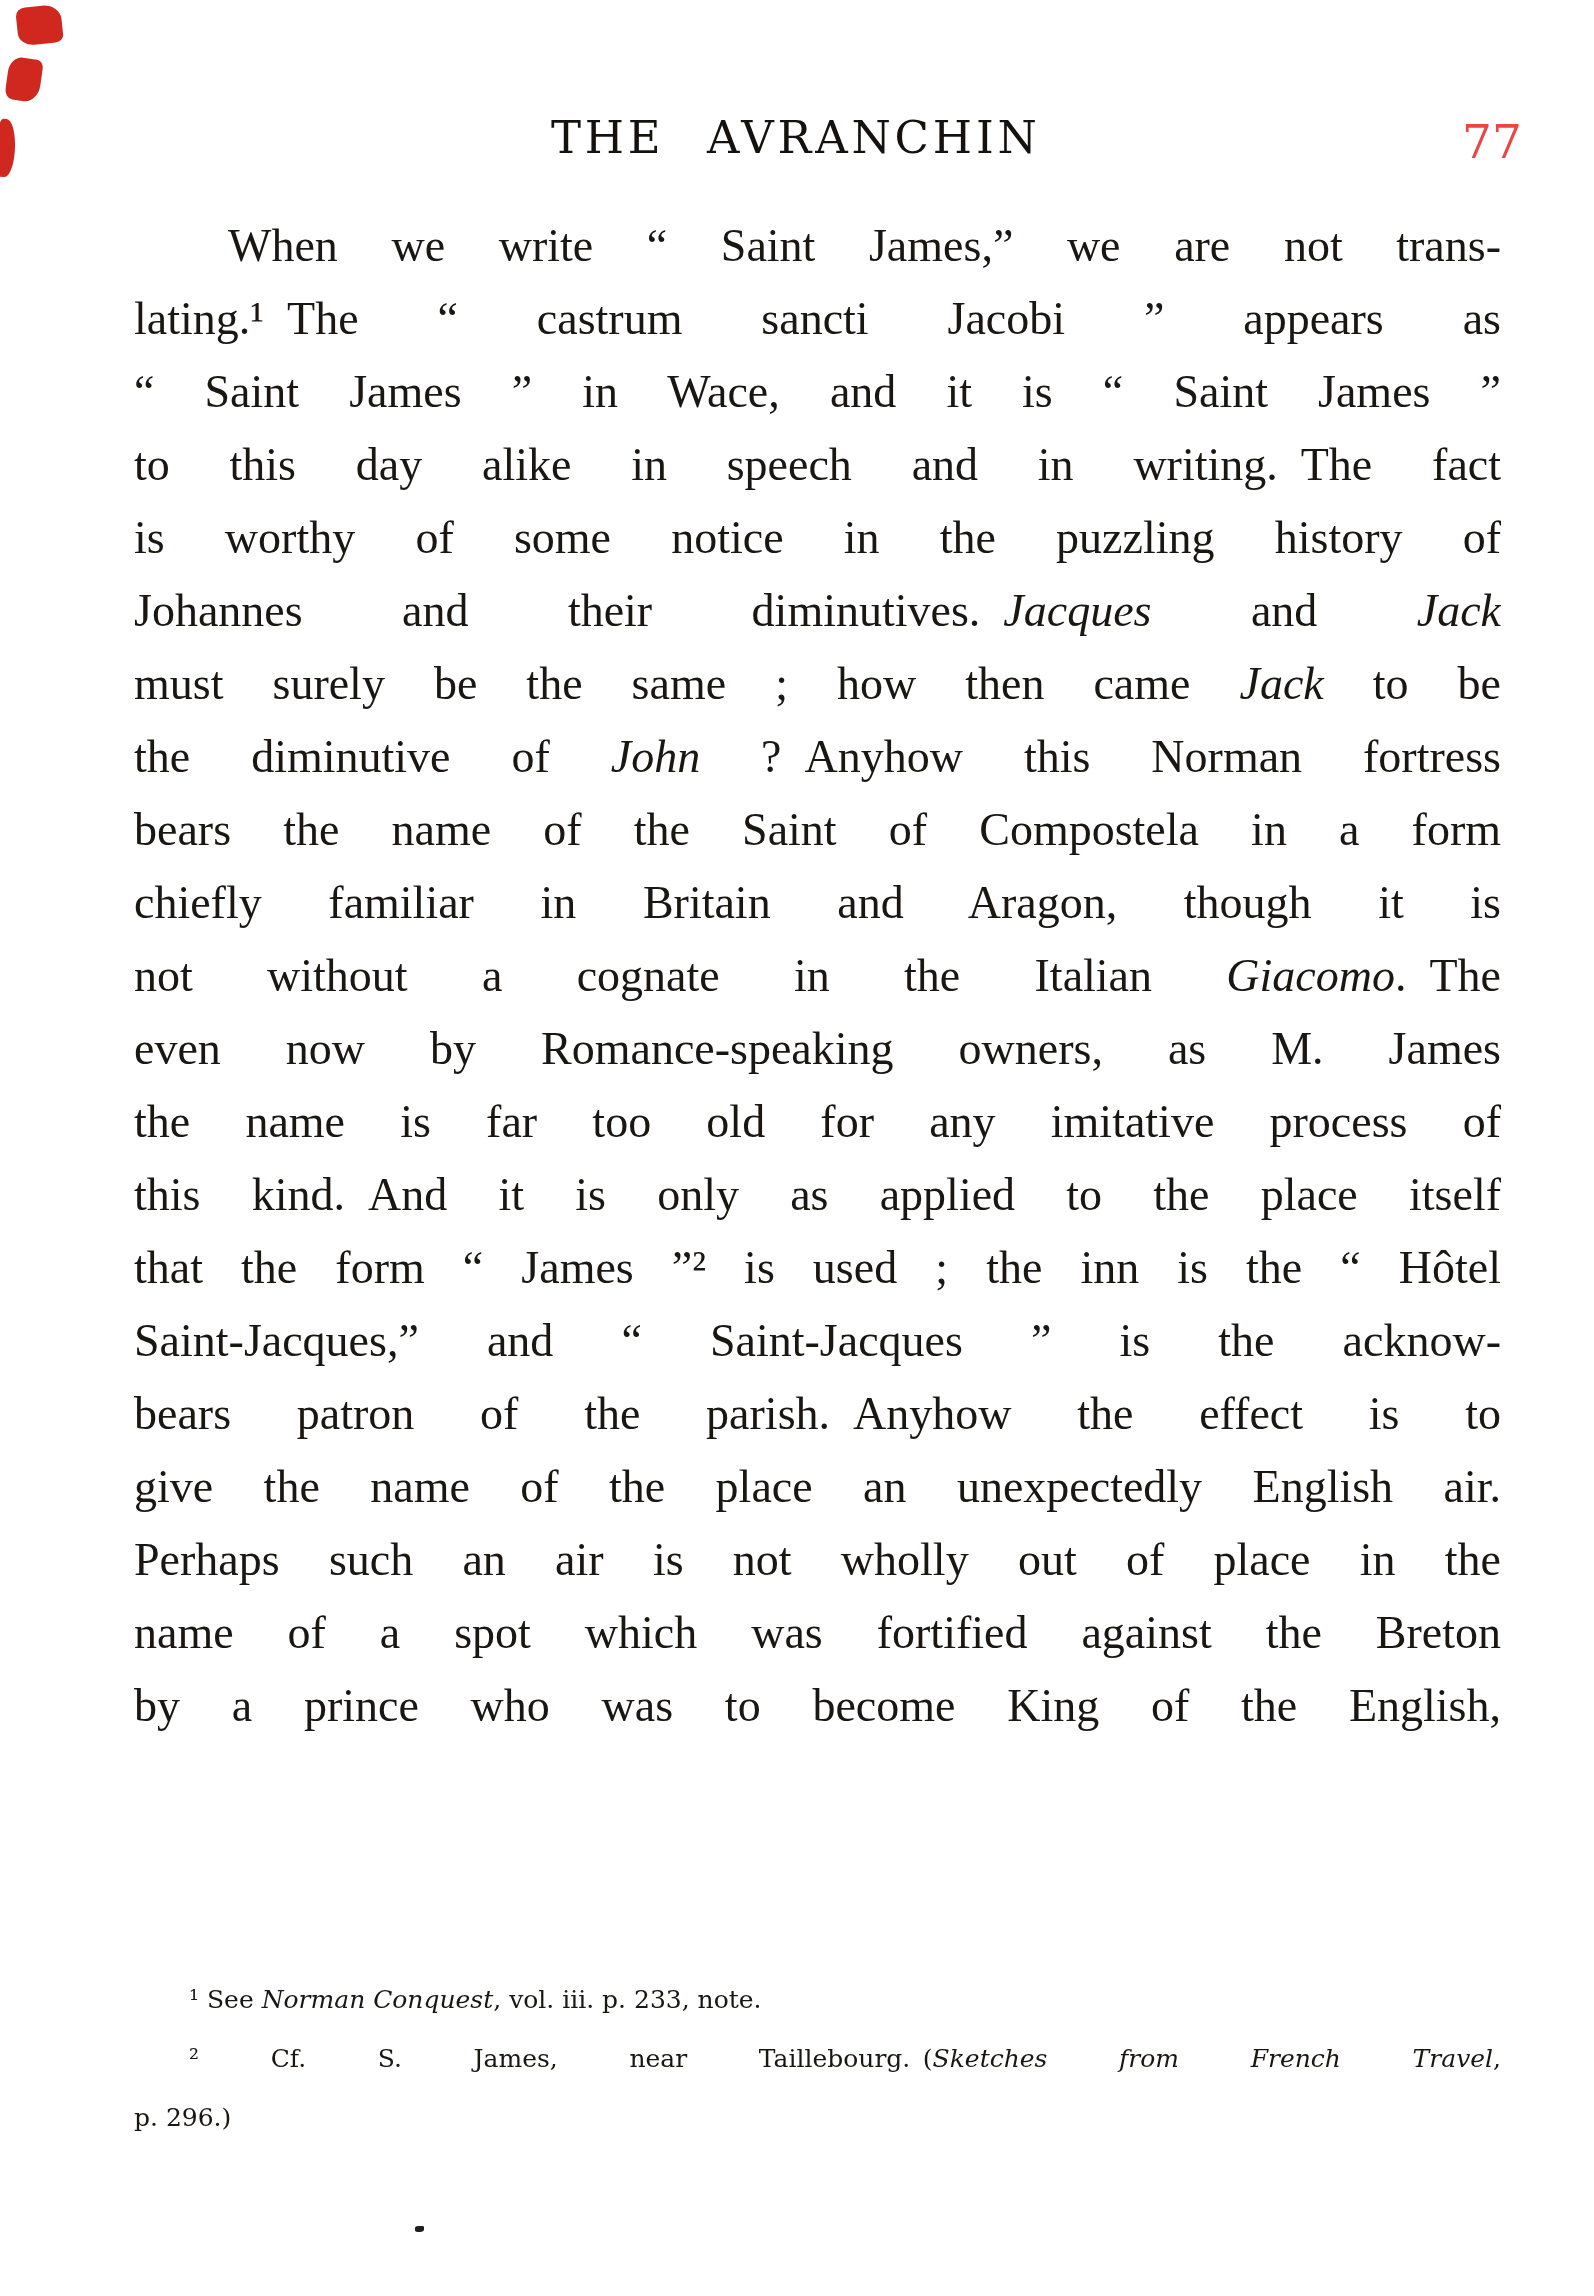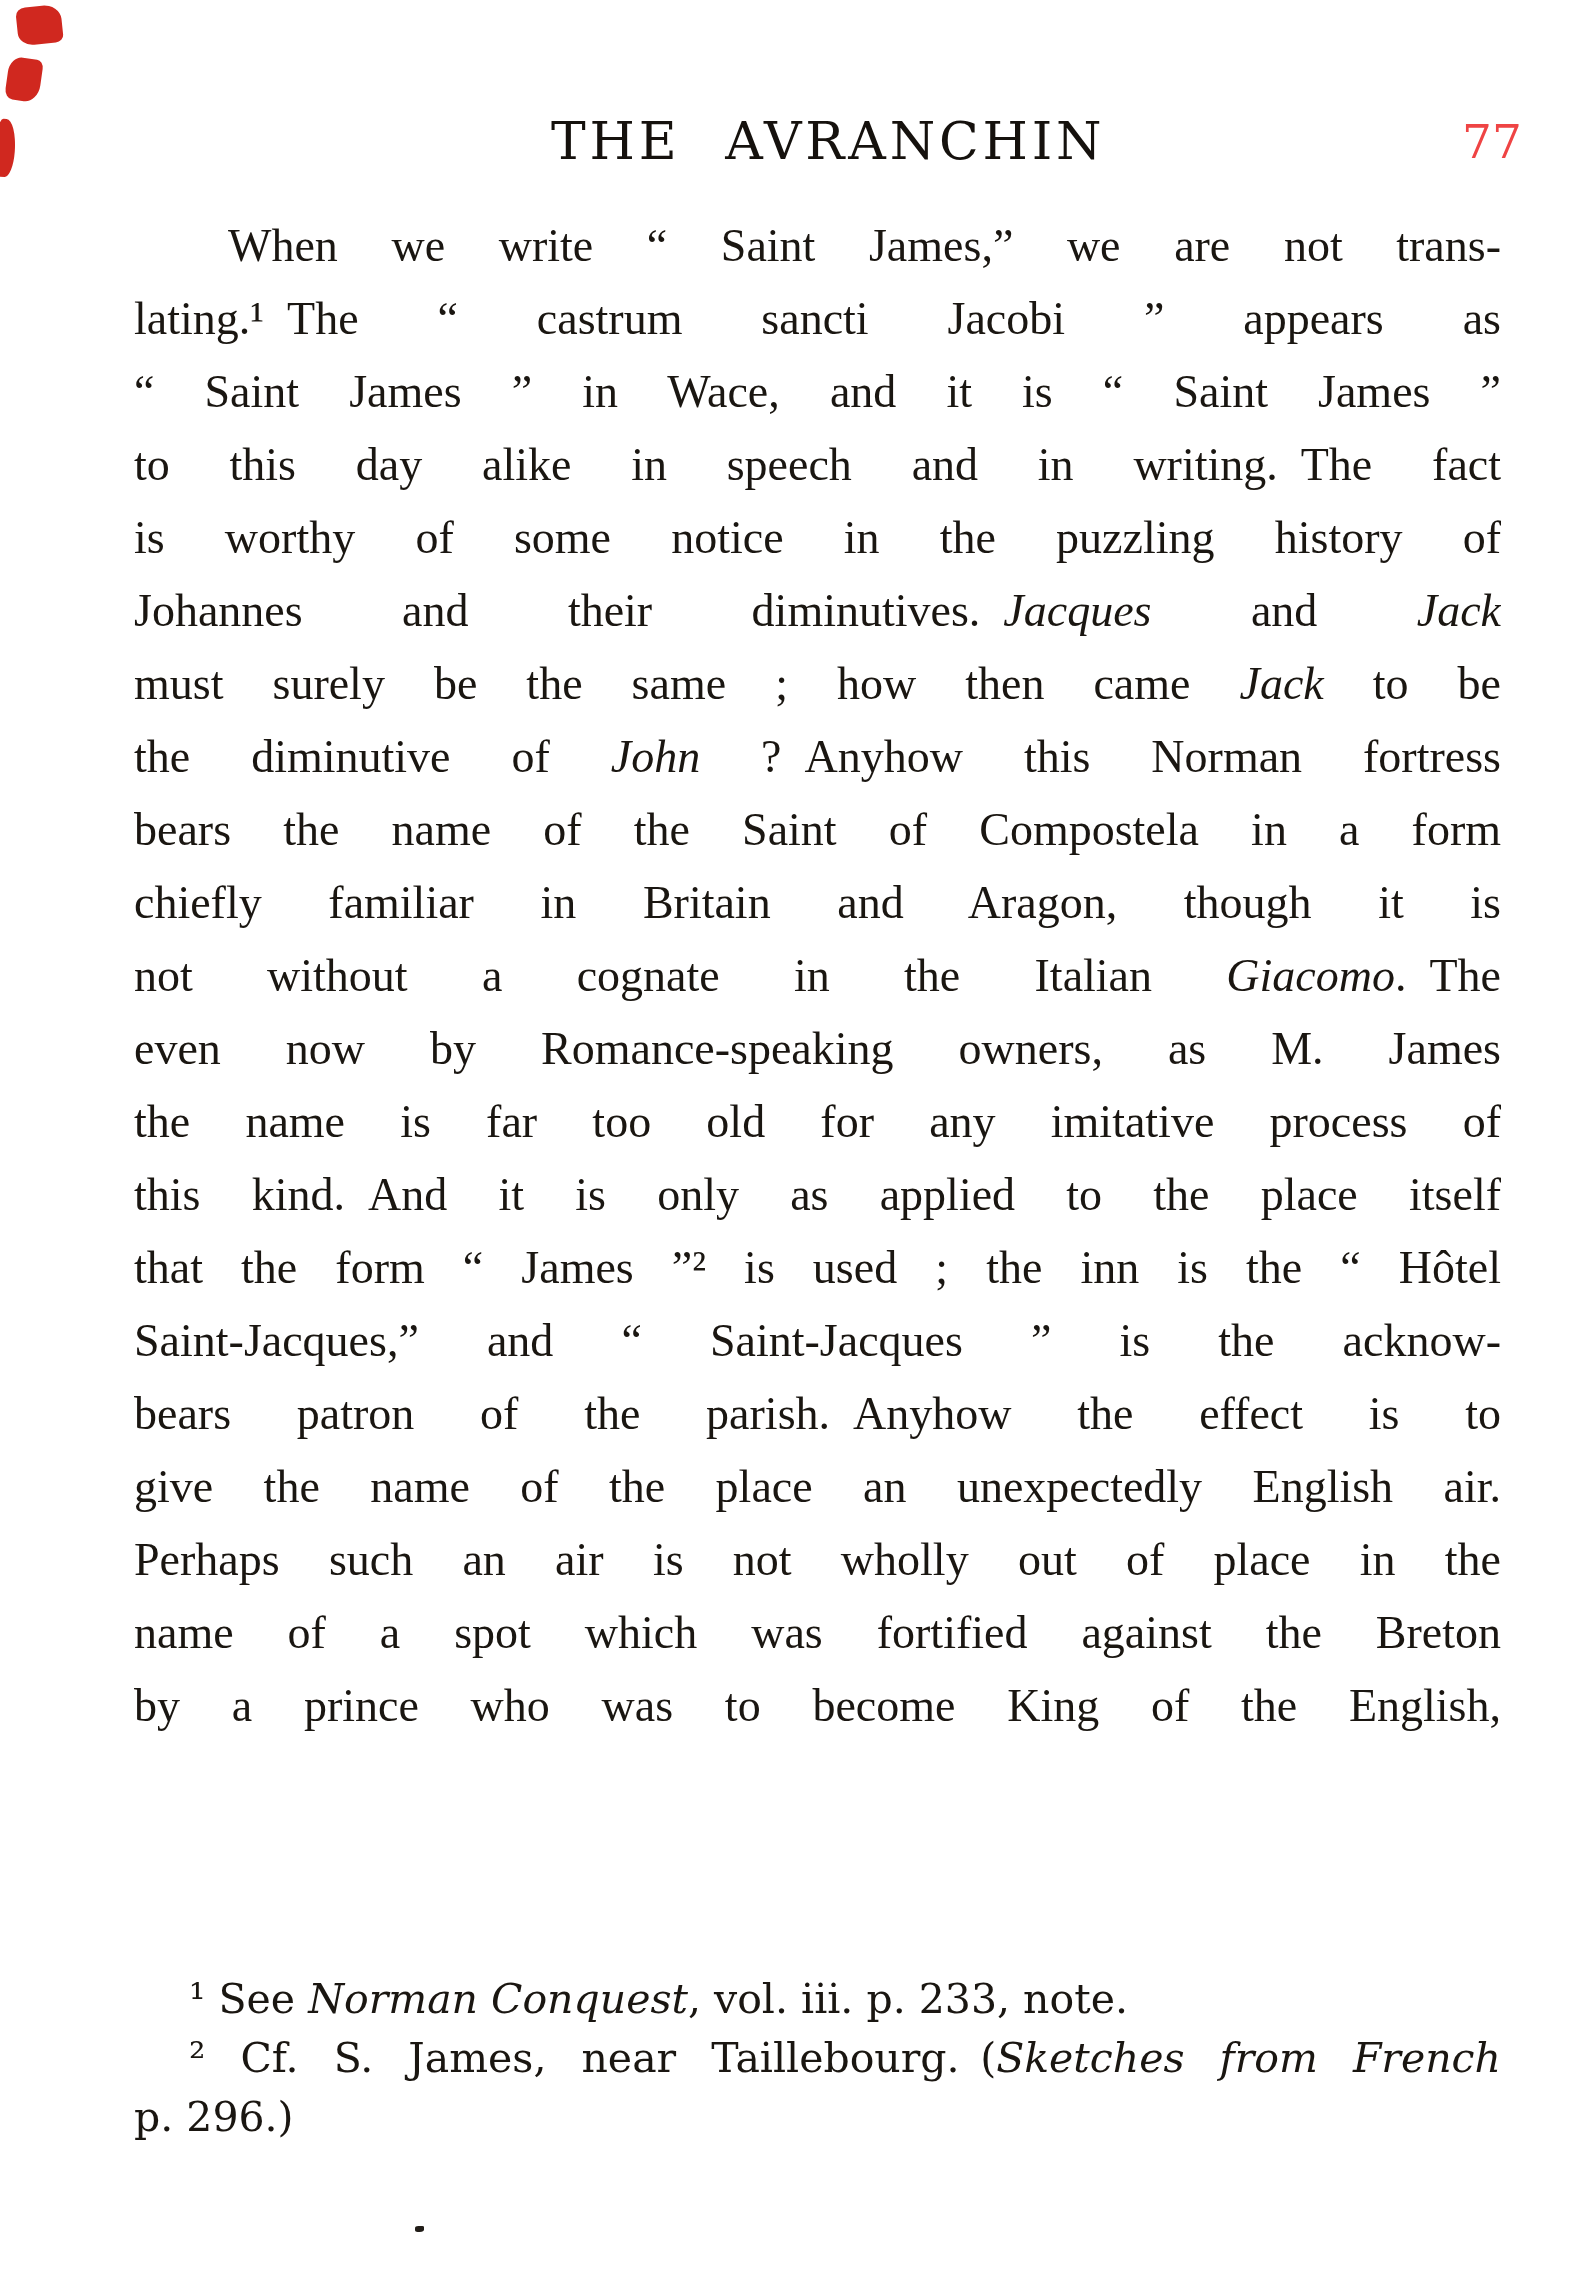--- a/index.html
+++ b/index.html
@@ -15,21 +15,21 @@
     overflow: hidden;
     font-family: "DejaVu Serif", "Liberation Serif", serif;
     color: #1a1611;
   }
 
   
   .running-head {
     position: absolute;
     top: 111px;
     left: 551px;
-    font-size: 52px;
+    font-size: 45px;
     letter-spacing: 3.8px;
     word-spacing: 24.5px;
     white-space: nowrap;
     color: #15110d;
   }
   .page-number {
     position: absolute;
     top: 114px;
     left: 1462px;
     font-size: 47px;
@@ -57,21 +57,21 @@
   .line em { font-style: italic; }
 
   
   .footnotes {
     position: absolute;
     top: 1970px;
     left: 134px;
     width: 1367px;
   }
   .footnotes .line {
-    font-size: 41px;
+    font-size: 25px;
     line-height: 59px;
     height: 59px;
     overflow: hidden;
     text-align: left;
     text-align-last: left;
   }
   .footnotes .line.fn-indent { padding-left: 55px; }
   .footnotes .line.just {
     text-align: justify;
     text-align-last: justify;

